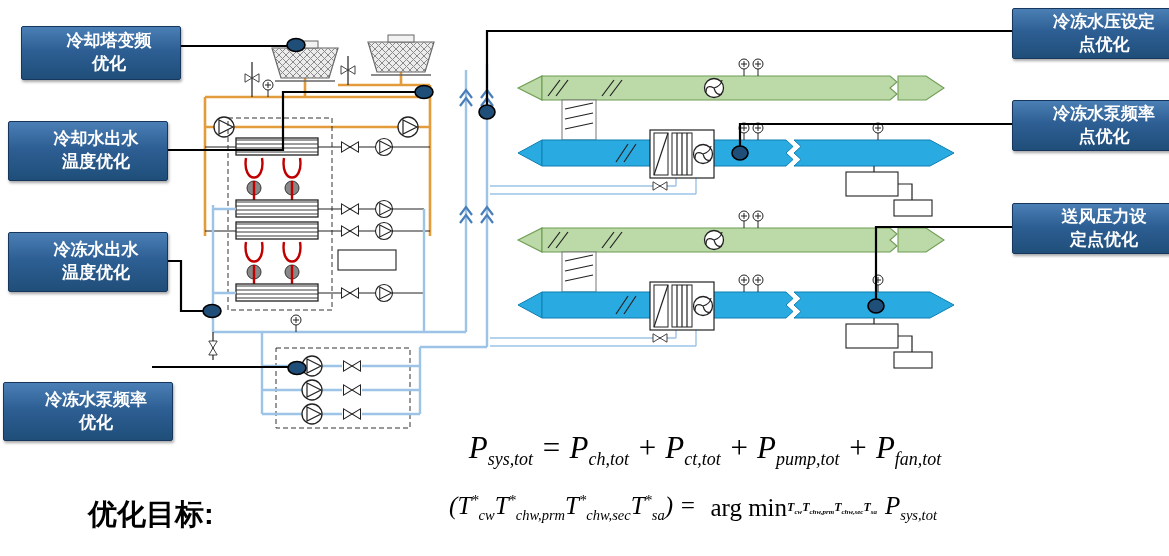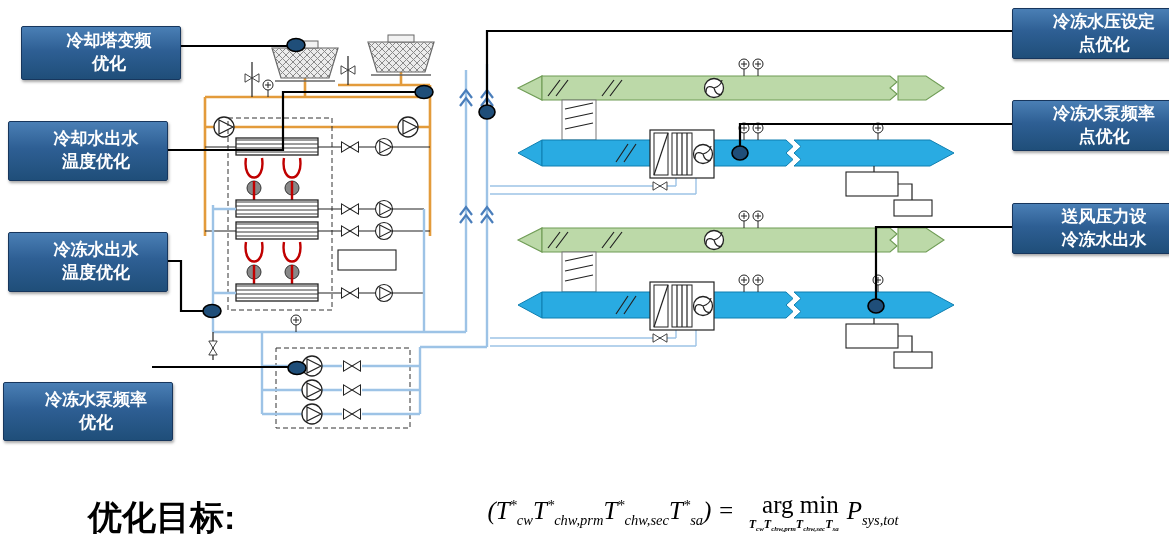--- a/index.html
+++ b/index.html
@@ -26,28 +26,28 @@
     border:1px solid var(--callout_border,#17365D);border-radius:2px;box-shadow:1px 2px 3px rgba(0,0,0,.35);padding-left:16px;}
   .callout span{white-space:pre-line;}
   .co-l1{left:21px;top:26px;width:142px;height:52px;}
   .co-l2{left:8px;top:121px;width:142px;height:58px;text-align:center;}
   .co-l3{left:8px;top:232px;width:142px;height:58px;text-align:center;}
   .co-l4{left:3px;top:338px;width:152px;height:57px;margin-top:44px;}
   .co-r1{left:1012px;top:8px;width:150px;height:49px;}
   .co-r2{left:1012px;top:100px;width:150px;height:49px;}
   .co-r3{left:1012px;top:203px;width:150px;height:49px;}
 
-  .objective{position:absolute;left:88px;top:495px;font-size:34px;font-weight:bold;color:#000;}
+  .objective{position:absolute;left:88px;top:495px;font-size:29px;font-weight:bold;color:#000;}
 
   .equation{position:absolute;font-family:"Liberation Serif","DejaVu Serif",serif;font-style:italic;color:#000;}
   .eq1{left:425px;top:430px;width:560px;text-align:center;font-size:31px;}
   .eq2{left:396px;top:492px;width:594px;text-align:center;font-size:25px;}
   .equation sub{font-size:58%;}
   .equation sup{font-size:58%;}
-  .underop{display:inline-flex;flex-direction:column;align-items:flex-end;vertical-align:middle;margin:0 8px;}
+  .underop{display:inline-flex;flex-direction:row;align-items:center;vertical-align:middle;margin:0 8px;}
   .underop .op-top{font-style:normal;line-height:1.05;}
   .underop .op-under{font-size:48%;font-style:italic;line-height:1.1;font-weight:bold;}
 </style>
 </head>
 <body>
 
 <div class="stage">
 
 <svg class="diagram" width="1169" height="556" viewBox="0 0 1169 556">
   <defs>
@@ -231,22 +231,23 @@
 <div class="callout co-r1">
   <span>冷冻水压设定
 点优化</span>
 </div>
 <div class="callout co-r2">
   <span>冷冻水泵频率
 点优化</span>
 </div>
 <div class="callout co-r3">
   <span>送风压力设
-冷冻水出水</span>
+定点优化</span>
 </div>
 
 <div class="objective">优化目标:</div>
+<div class="equation eq1"><span>P</span><sub>sys,tot</sub><span> = </span><span>P</span><sub>ch,tot</sub><span> + </span><span>P</span><sub>ct,tot</sub><span> + </span><span>P</span><sub>pump,tot</sub><span> + </span><span>P</span><sub>fan,tot</sub></div>
 <div class="equation eq2"><span>(</span><span>T</span><sup>*</sup><sub>cw</sub><span>T</span><sup>*</sup><sub>chw,prm</sub><span>T</span><sup>*</sup><sub>chw,sec</sub><span>T</span><sup>*</sup><sub>sa</sub><span>) = </span><span class="underop">
         <span class="op-top">arg min</span>
         <span class="op-under"><span>T</span><sub>cw</sub><span>T</span><sub>chw,prm</sub><span>T</span><sub>chw,sec</sub><span>T</span><sub>sa</sub></span>
       </span><span>P</span><sub>sys,tot</sub></div>
 
 </div>
 
 </body></html>

